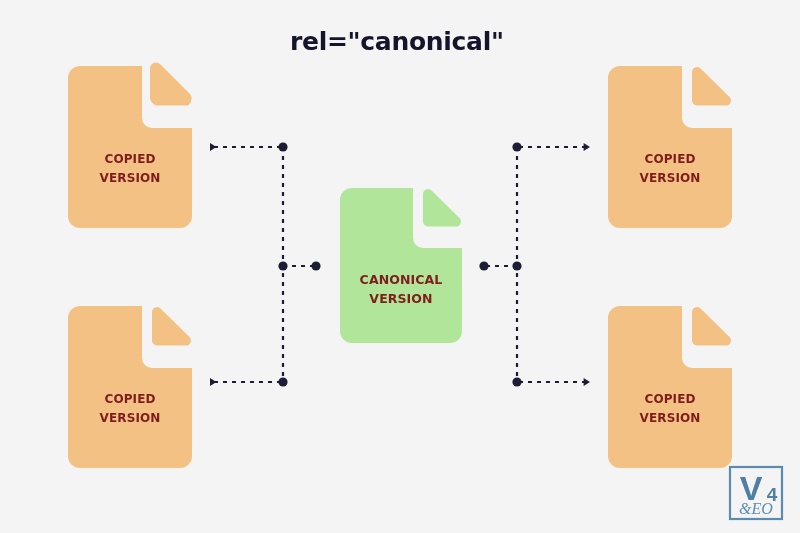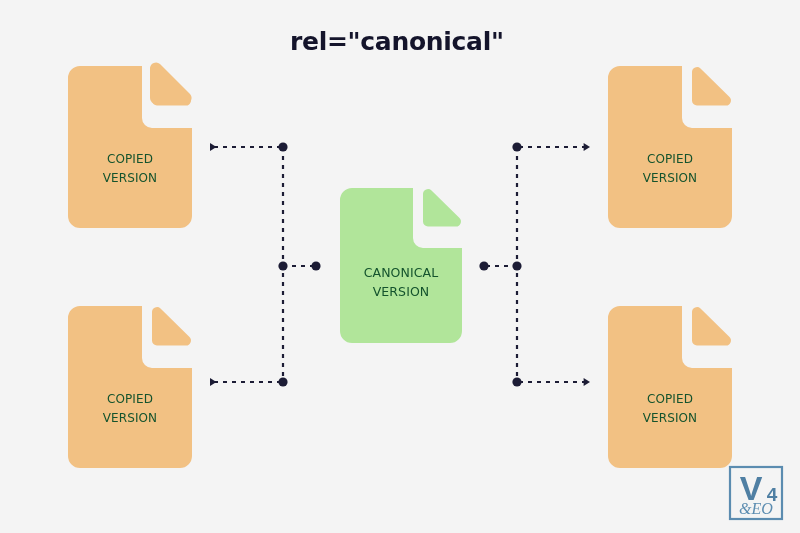--- a/index.html
+++ b/index.html
@@ -56,23 +56,23 @@
     height: 100%;
     overflow: visible;
   }
   .doc-label {
     position: absolute;
     left: 0;
     width: 100%;
     text-align: center;
     font-family: "DejaVu Sans", sans-serif;
     font-size: 12px;
-    font-weight: 400;
+    font-weight: 700;
     line-height: 1.55;
-    color: #14532d;
+    color: #7f1d1d;
     letter-spacing: 0.1px;
     white-space: pre-line;
   }
 
   #doc-tl { left: 68px;  top: 66px; }
   #doc-bl { left: 68px;  top: 306px; }
   #doc-tr { left: 608px; top: 66px; }
   #doc-br { left: 608px; top: 306px; }
 
   #doc-tl .doc-label,
@@ -82,21 +82,21 @@
 
   
   #doc-canonical {
     position: absolute;
     left: 340px;
     top: 188px;
     width: 122px;
     height: 155px;
   }
   #doc-canonical .doc-label {
-    top: 75px;
+    top: 82px;
     font-size: 12.5px;
   }
 
   
   #connectors {
     position: absolute;
     inset: 0;
     width: 800px;
     height: 533px;
     pointer-events: none;

